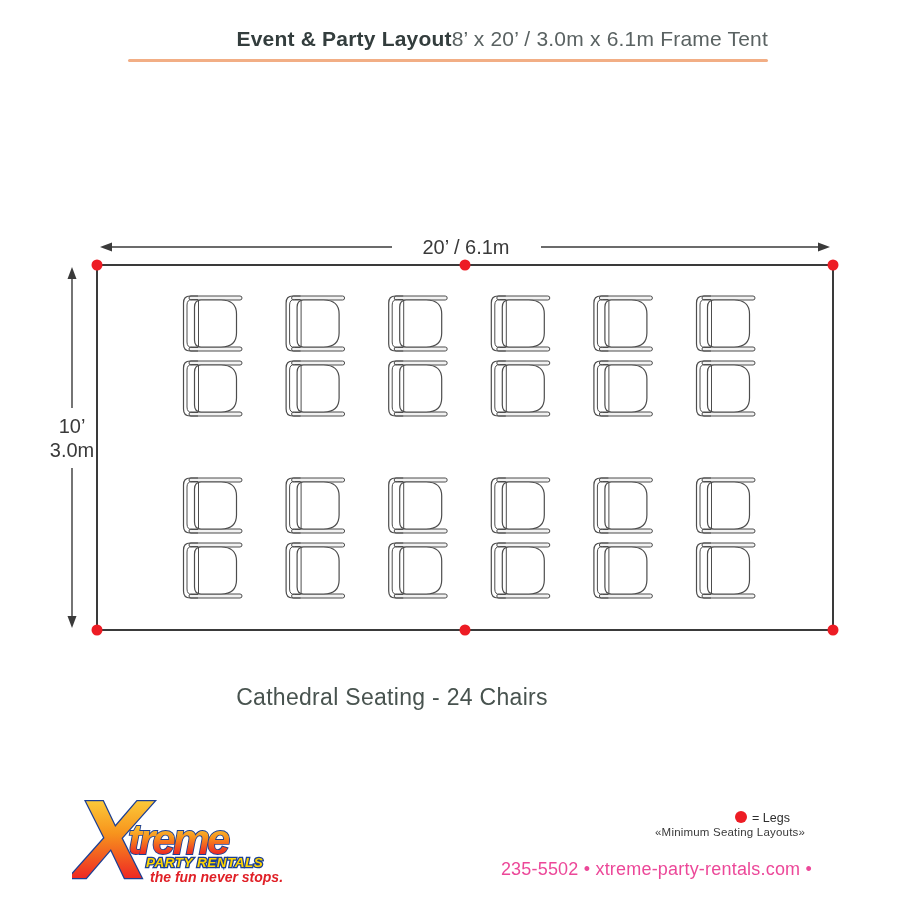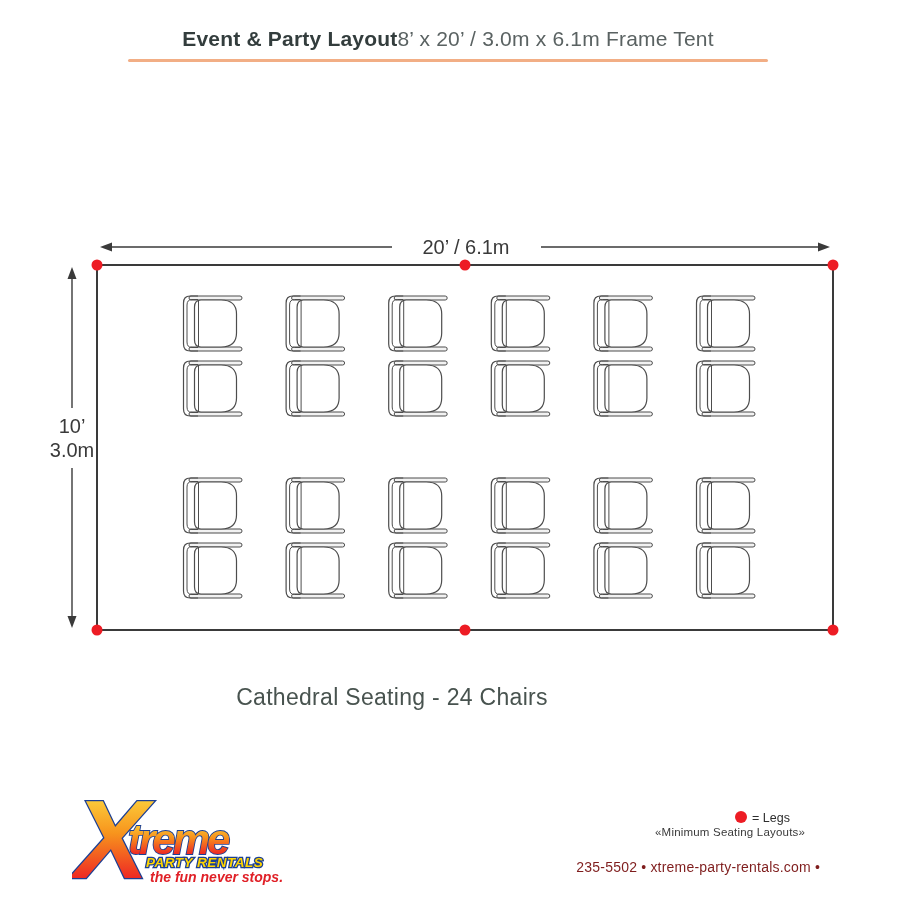--- a/index.html
+++ b/index.html
@@ -3,21 +3,21 @@
 <meta charset="utf-8">
 <style>
   html,body{margin:0;padding:0;}
   body{
     width:900px;height:900px;position:relative;background:#ffffff;
     font-family:"Liberation Sans", sans-serif;overflow:hidden;
   }
   
   .header{
     position:absolute;left:128px;top:27px;width:640px;
-    display:flex;justify-content:center;align-items:baseline;
+    display:flex;justify-content:flex-end;align-items:baseline;
   }
   .header .title{
     font-size:21px;font-weight:bold;color:#333d3d;letter-spacing:.2px;
   }
   .header .subtitle{
     font-size:21px;font-weight:400;color:#5a6262;letter-spacing:.2px;
   }
   .header-rule{
     position:absolute;left:128px;top:59px;width:640px;height:3px;
     background:#f2ae85;border-radius:2px;
@@ -34,21 +34,21 @@
     position:absolute;left:735px;top:811px;display:flex;align-items:flex-start;gap:5px;
     font-size:12.5px;color:#2e2e2e;
   }
   .legend-dot{width:12px;height:12px;border-radius:50%;background:#ed1c24;}
   .legend-line2{
     position:absolute;left:655px;top:826px;width:200px;text-align:left;
     font-size:11.5px;color:#3a3a3a;letter-spacing:.2px;
   }
   
   .footer{
-    position:absolute;right:80px;top:859px;font-size:14px;color:#7f1d1d;
+    position:absolute;right:88px;top:859px;font-size:18px;color:#ec4899;
     letter-spacing:.2px;
   }
   
   .logo{position:absolute;left:72px;top:772px;}
 </style>
 </head>
 <body>
 
 <div class="header">
   <span class="title">Event &amp; Party Layout</span>

